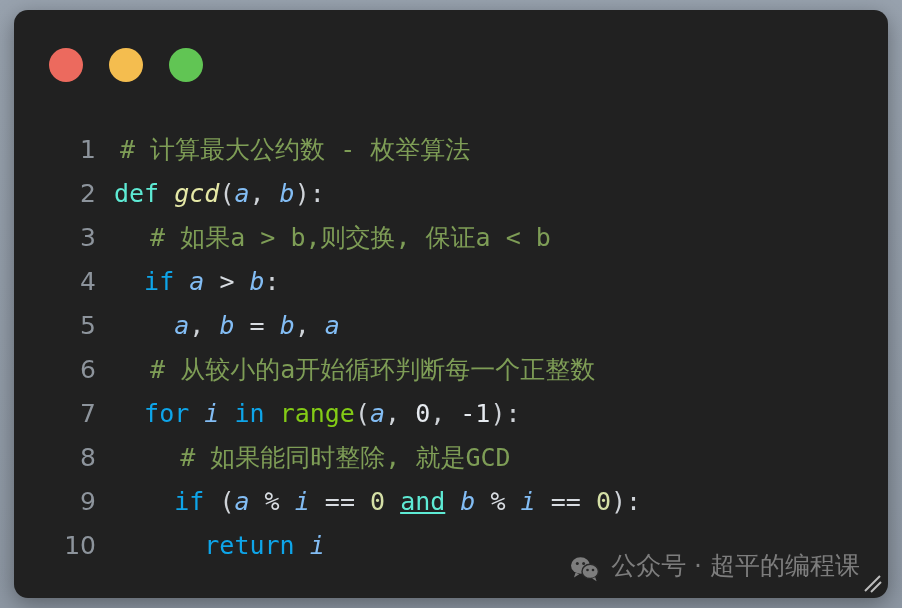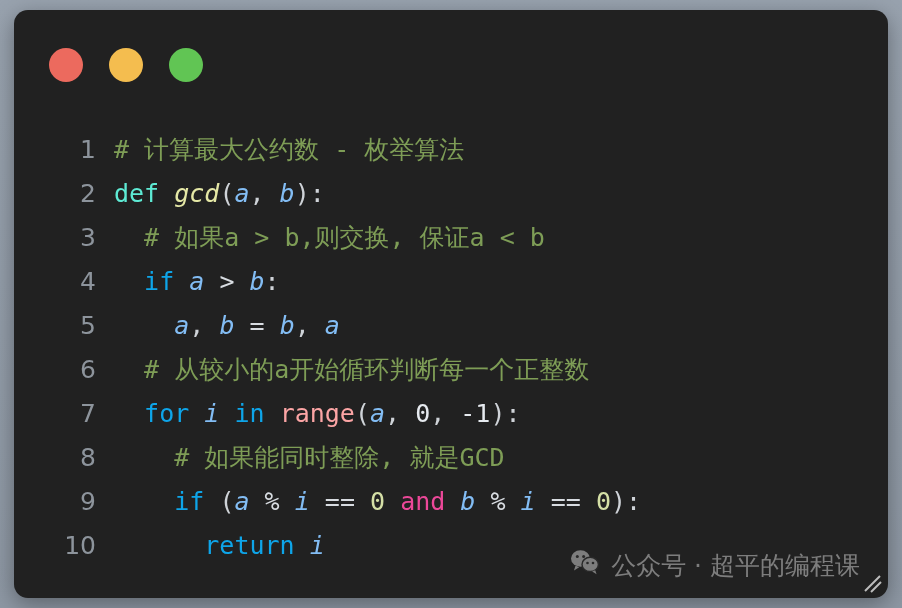--- a/index.html
+++ b/index.html
@@ -78,40 +78,40 @@
     font-size: 25px;
     -webkit-user-select: none;
     user-select: none;
   }
   .linecode {
     flex: 1 1 auto;
     white-space: pre;
     overflow: hidden;
   }
   
-  .t-comment  { color: #7e9d56; }
+  .t-comment  { color: #7e9d56; margin-left: 6px; }
   .t-keyword  { color: #0ea5e9; }
   .t-def      { color: #5eead4; }
   .t-fn       { color: #e5e8a6; }
   .t-var      { color: #83bdf4; }
-  .t-builtin  { color: #fca5a5; }
+  .t-builtin  { color: #84cc16; }
   .t-punc     { color: #cfd3d8; }
   .t-op       { color: #d8dce1; }
   .t-num      { color: #d5e0a6; }
   .t-numw     { color: #e6eaef; }
-  .t-and      { color: #ec4899; }
+  .t-and      { color: #5eead4; text-decoration: underline; }
   .ital       { font-style: italic; }
 
   
   #watermark {
     position: absolute;
     right: 28px;
     bottom: 16px;
     display: flex;
-    align-items: flex-start;
+    align-items: flex-end;
     gap: 11px;
     color: #8e8e8e;
     font-size: 25px;
     font-family: "DejaVu Sans", sans-serif;
     opacity: 0.85;
   }
   #wechat-icon { display: block; }
   
   #resize-grip {
     position: absolute;

